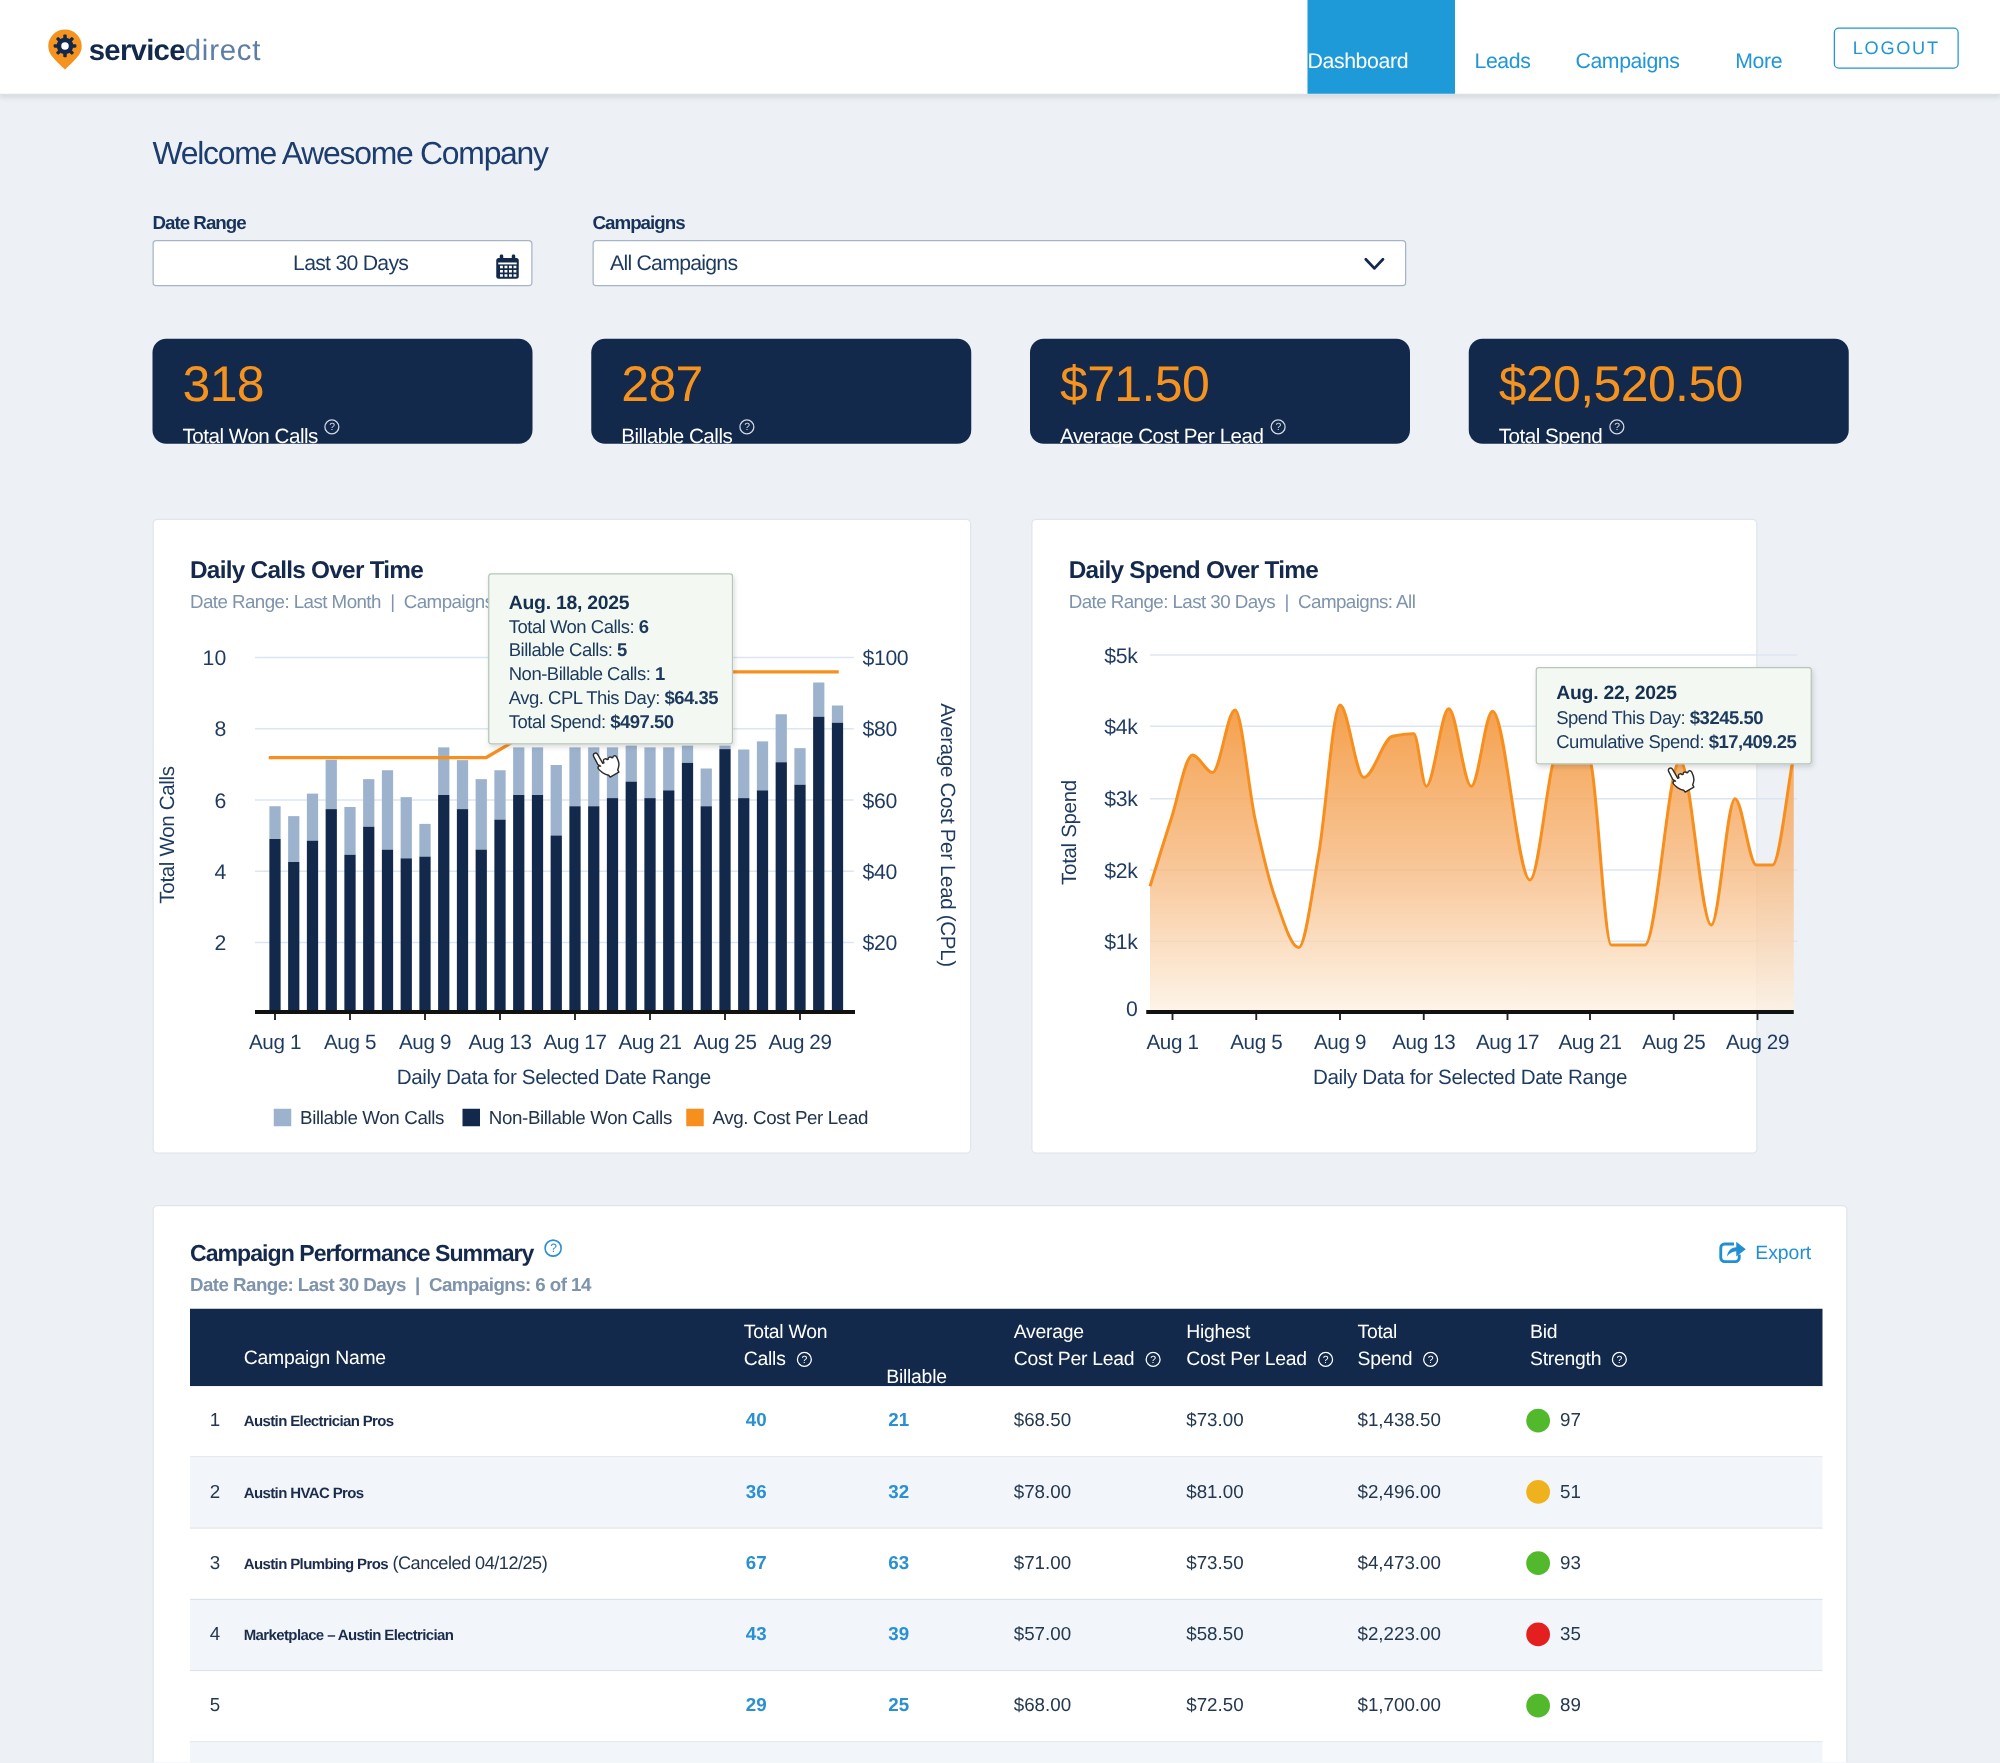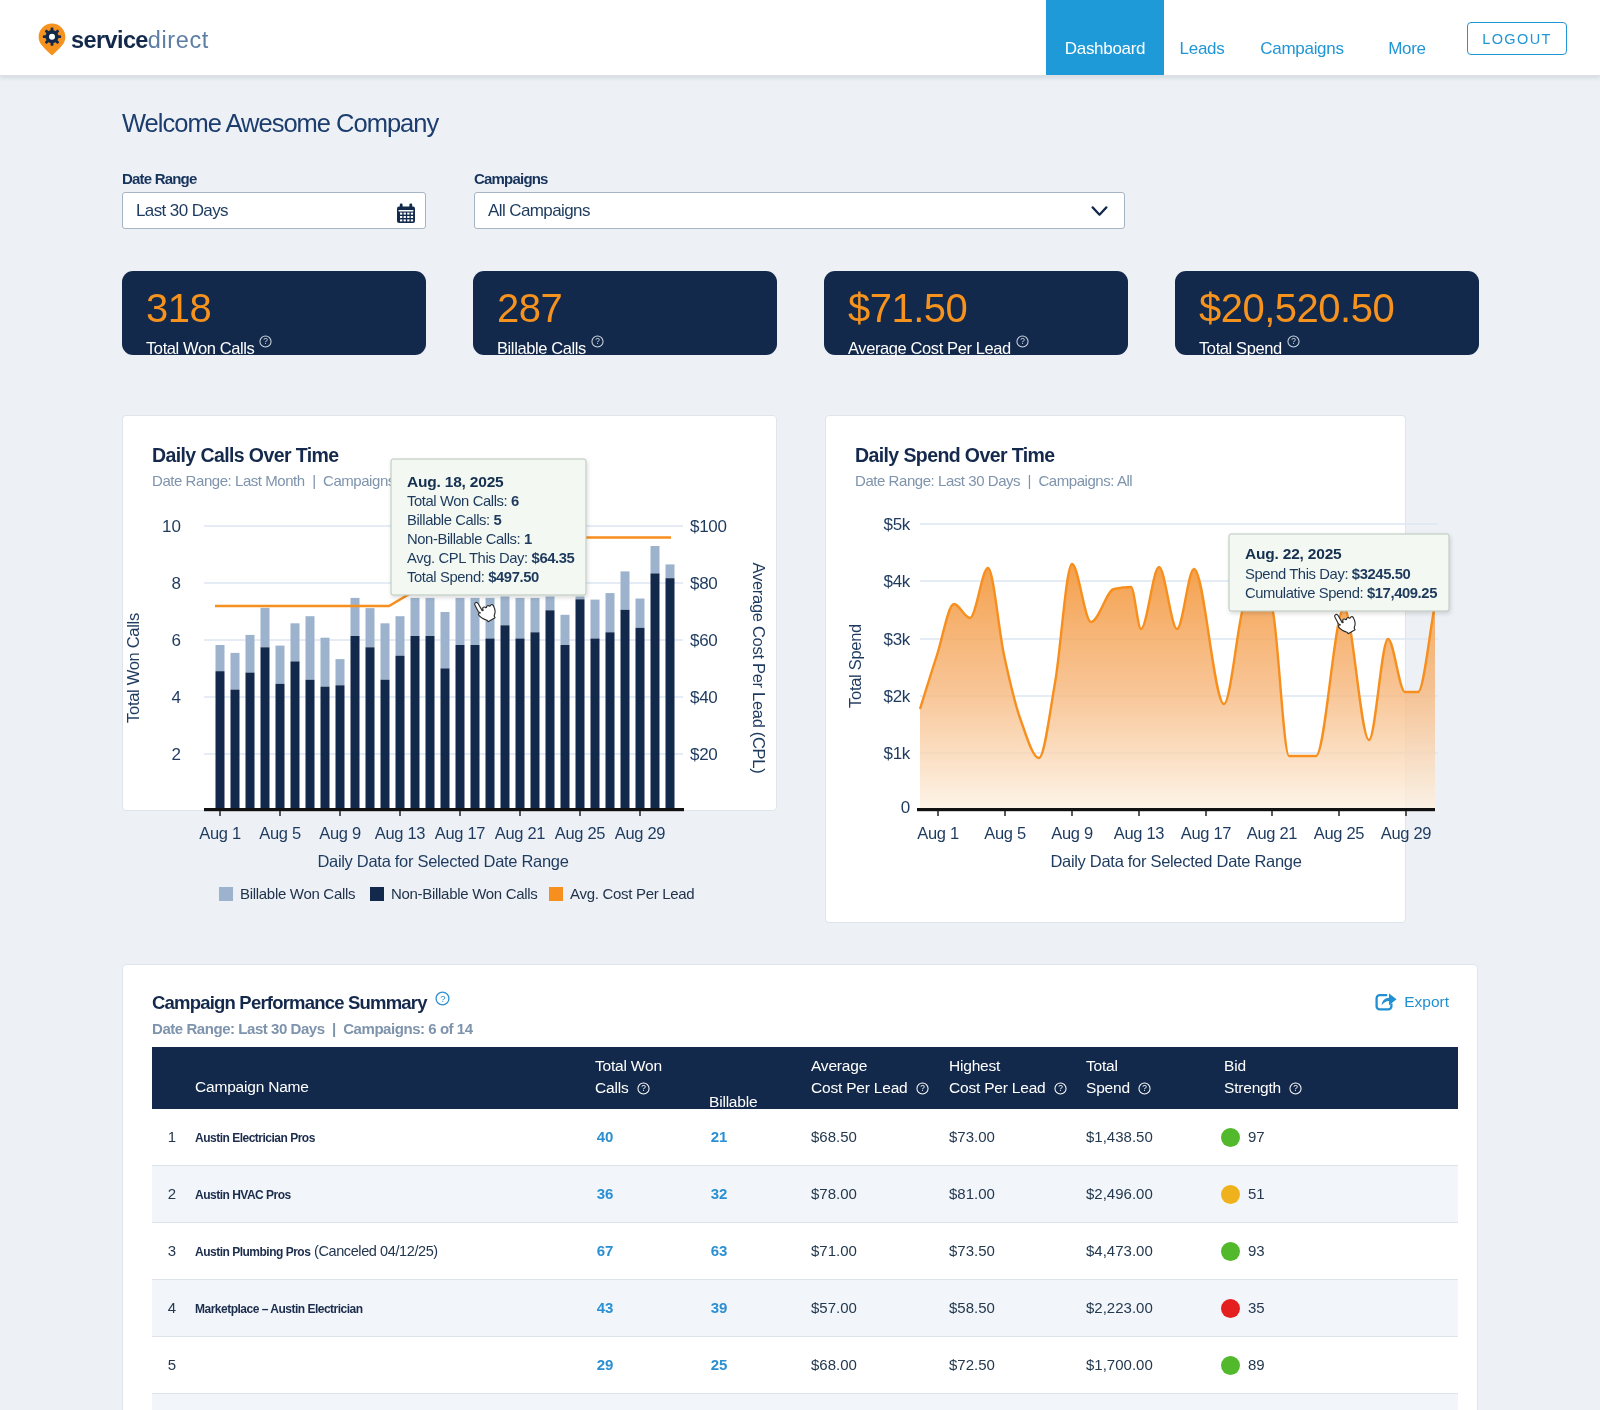--- a/index.html
+++ b/index.html
@@ -2,21 +2,21 @@
 <html><head><meta charset="utf-8"><title>Dashboard</title>
 <style>
 * { margin:0; padding:0; box-sizing:border-box; }
 html,body { width:1600px; height:1410px; }
 body { background:#edf1f6; font-family:"Liberation Sans",sans-serif; position:relative; overflow:hidden; }
 .topbar { position:absolute; top:0; left:0; width:1600px; height:76px; background:#fff; border-bottom:1px solid #dcdfe3; box-shadow:0 2px 4px rgba(120,130,140,.22); z-index:5; }
 .logo { position:absolute; left:38px; top:23px; }
 .logotext { position:absolute; left:71px; top:27px; font-size:23.5px; line-height:26px; letter-spacing:0; }
 .logotext b { color:#13294b; font-weight:bold; letter-spacing:-0.6px; }
 .logotext span { color:#5c7da5; letter-spacing:0.6px; }
-.tab { position:absolute; left:1046px; top:0; width:118px; height:75px; background:#1e9ad9; color:#fff; font-size:17px; letter-spacing:-0.3px; text-align:center; line-height:97px; }
+.tab { position:absolute; left:1046px; top:0; width:118px; height:75px; background:#1e9ad9; color:#fff; font-size:17px; letter-spacing:-0.3px; line-height:97px; }
 .navlink { position:absolute; top:0; height:75px; line-height:97px; color:#2196d6; font-size:17px; letter-spacing:-0.3px; text-align:center; }
 .nl1 { left:1164px; width:76px; }
 .nl2 { left:1240px; width:124px; }
 .nl3 { left:1364px; width:86px; }
 .logout { position:absolute; left:1467px; top:22px; width:100px; height:33px; border:1.2px solid #2196d6; border-radius:4px; color:#2196d6; font-size:14.5px; letter-spacing:1.4px; text-align:center; line-height:32px; }
 .h1 { position:absolute; left:122px; top:109px; font-size:25.5px; letter-spacing:-1.0px; color:#1c3d6d; }
 .flabel { position:absolute; font-size:15px; font-weight:bold; letter-spacing:-0.8px; color:#17335b; }
 .finput { position:absolute; top:192px; height:37px; background:#fff; border:1px solid #a6b5c6; border-radius:3px; font-size:17px; letter-spacing:-0.6px; color:#1c3a5e; line-height:35px; padding-left:13px; }
 .kpi { position:absolute; top:271px; width:304px; height:84px; background:#13294b; border-radius:11px; }
 .kpi-num { position:absolute; left:24px; top:15px; font-size:40px; letter-spacing:-0.5px; color:#f6921e; }
@@ -71,21 +71,21 @@
   <div class="logotext"><b>service</b><span>direct</span></div>
   <div class="tab">Dashboard</div>
   <div class="navlink nl1">Leads</div>
   <div class="navlink nl2">Campaigns</div>
   <div class="navlink nl3">More</div>
   <div class="logout">LOGOUT</div>
 </div>
 <div class="h1">Welcome Awesome Company</div>
 <div class="flabel" style="left:122px; top:170px;">Date Range</div>
 <div class="flabel" style="left:474px; top:170px;">Campaigns</div>
-<div class="finput" style="left:122px; width:304px;">Last 30 Days<span style="position:absolute; right:9px; top:8px;"><svg width="20" height="21" viewBox="0 0 20 21">
+<div class="finput" style="left:122px; width:304px;text-align:center;">Last 30 Days<span style="position:absolute; right:9px; top:8px;"><svg width="20" height="21" viewBox="0 0 20 21">
 <rect x="1" y="3.4" width="18" height="16.6" rx="2" fill="#13294b"></rect>
 <rect x="3.8" y="0.6" width="2.8" height="4.8" rx="1.1" fill="#13294b"></rect>
 <rect x="13.4" y="0.6" width="2.8" height="4.8" rx="1.1" fill="#13294b"></rect>
 <rect x="2.6" y="7" width="14.8" height="1.5" fill="#fff"></rect>
 <g fill="#fff">
 <rect x="4" y="9.6" width="2.3" height="2"></rect>
           <rect x="7.6" y="9.6" width="2.3" height="2"></rect>
           <rect x="11.2" y="9.6" width="2.3" height="2"></rect>
           <rect x="14.8" y="9.6" width="2.3" height="2"></rect>
 <rect x="4" y="13" width="2.3" height="2"></rect>
@@ -122,21 +122,21 @@
         <text x="7" y="10" text-anchor="middle" font-size="9" fill="#cfd8e3">?</text>
       </svg></div>
 </div>
 <div class="kpi" style="left:1175px">
 <div class="kpi-num">$20,520.50</div>
 <div class="kpi-label">Total Spend<svg class="kq" width="13" height="13" viewBox="0 0 14 14">
         <circle cx="7" cy="7" r="6" fill="none" stroke="#cfd8e3" stroke-width="1.1"></circle>
         <text x="7" y="10" text-anchor="middle" font-size="9" fill="#cfd8e3">?</text>
       </svg></div>
 </div>
-<div class="card" style="left:122px; top:415px; width:655px; height:396px;"><svg width="655" height="508" viewBox="0 0 655 508" font-family="Liberation Sans, sans-serif">
+<div class="card" style="left:122px; top:415px; width:655px; height:508px;"><svg width="655" height="508" viewBox="0 0 655 508" font-family="Liberation Sans, sans-serif">
 <defs>
         <filter id="tshadow" x="-10%" y="-10%" width="125%" height="125%">
           <feDropShadow dx="1" dy="2" stdDeviation="2" flood-color="#000" flood-opacity="0.15"></feDropShadow>
         </filter>
       </defs>
 <text x="29" y="46" font-size="19.5" font-weight="bold" fill="#14294c" letter-spacing="-0.6">Daily Calls Over Time</text>
 <text x="29" y="70" font-size="15" fill="#7e93ac" letter-spacing="-0.45">Date Range: Last Month&nbsp;&nbsp;|&nbsp;&nbsp;Campaigns: All</text>
 <line x1="81" y1="110" x2="560" y2="110" stroke="#dce6f3" stroke-width="1.3"></line>
 <line x1="81" y1="167" x2="560" y2="167" stroke="#dce6f3" stroke-width="1.3"></line>
 <line x1="81" y1="224" x2="560" y2="224" stroke="#dce6f3" stroke-width="1.3"></line>

